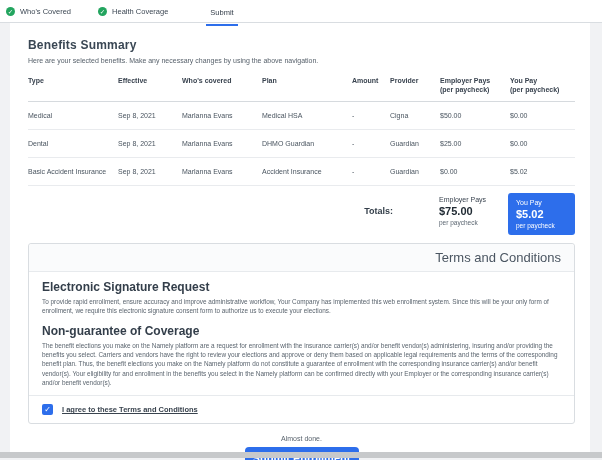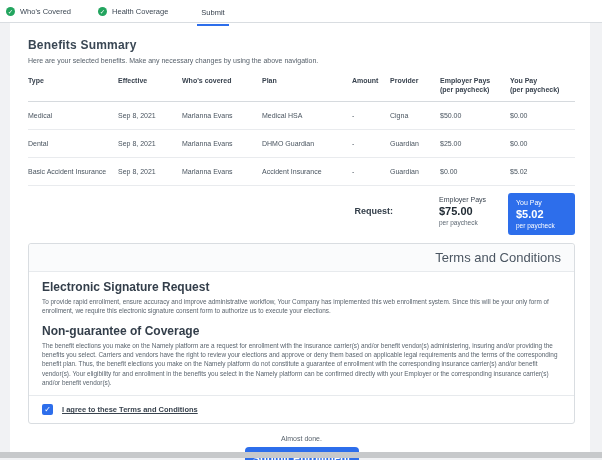--- a/index.html
+++ b/index.html
@@ -16,21 +16,21 @@
     position: absolute; top: 0; left: 0; width: 602px; height: 23px;
     background: #fff; border-bottom: 1px solid #d9dde1;
     display: flex; align-items: stretch; z-index: 2;
   }
   .nav-item {
     display: flex; align-items: center; gap: 5px;
     font-size: 7.5px; color: #3d4854; cursor: pointer;
   }
   .nav-item.n1 { margin-left: 6px; }
   .nav-item.n2 { margin-left: 27px; justify-content: space-between; }
-  .nav-item.n3 { margin-left: 29px; border-bottom: 2px solid #2d6eeb; padding: 12px 4px; color: #353f4b; }
+  .nav-item.n3 { margin-left: 38px; border-bottom: 2px solid #2d6eeb; padding: 12px 4px; color: #353f4b; }
   .check-circle {
     width: 9px; height: 9px; border-radius: 50%;
     background: #23a55f; color: #fff; font-size: 6.5px; line-height: 9px;
     text-align: center; display: inline-block; flex: 0 0 auto;
   }
 
   
   .card {
     position: absolute; left: 10px; top: 23px; width: 580px; height: 429px;
     background: #fff;
@@ -167,21 +167,21 @@
         <div class="t-cell">Marlanna Evans</div>
         <div class="t-cell">Accident Insurance</div>
         <div class="t-cell">-</div>
         <div class="t-cell">Guardian</div>
         <div class="t-cell money">$0.00</div>
         <div class="t-cell money">$5.02</div>
       </div>
     </div>
 
     <div class="totals-row">
-      <div class="totals-label">Request:</div>
+      <div class="totals-label">Totals:</div>
       <div class="totals-col">
         <div class="tp-title">Employer Pays</div>
         <div class="tp-amount">$75.00</div>
         <div class="tp-period">per paycheck</div>
       </div>
       <div class="totals-you">
         <div class="tp-title">You Pay</div>
         <div class="tp-amount">$5.02</div>
         <div class="tp-period">per paycheck</div>
       </div>

